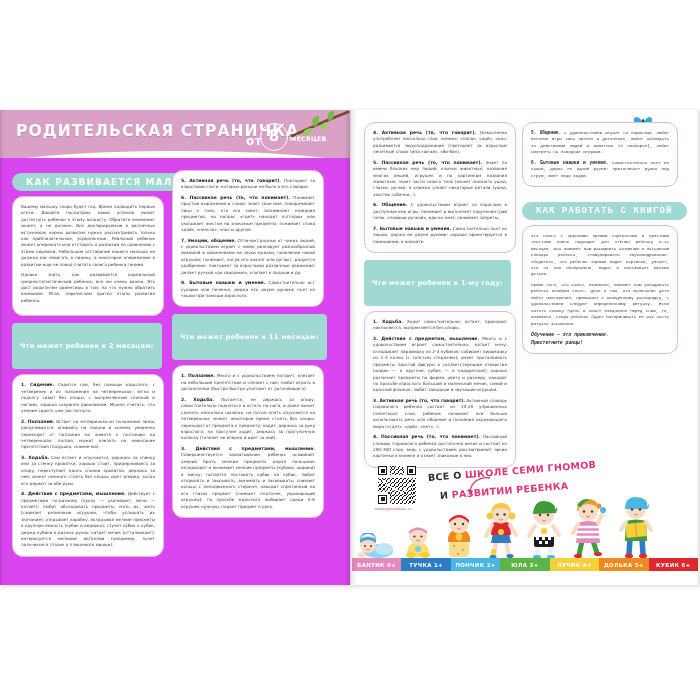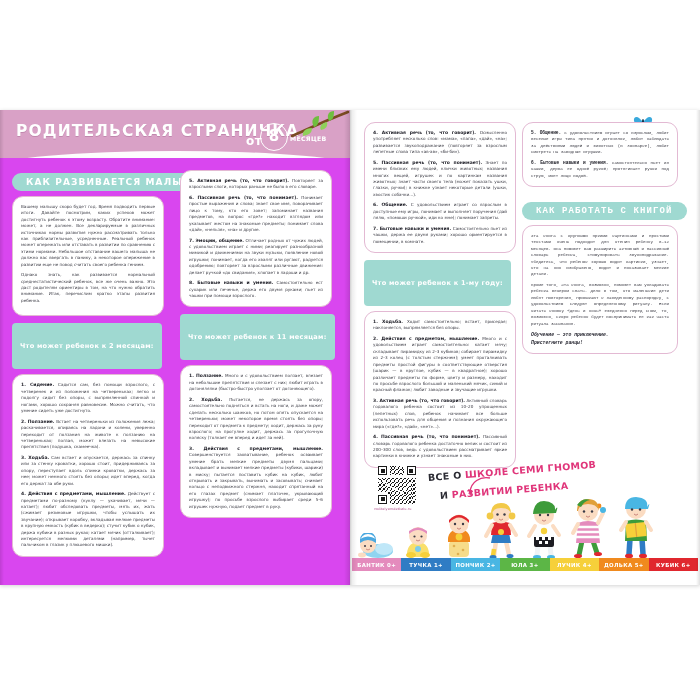--- a/index.html
+++ b/index.html
@@ -61,21 +61,21 @@
   }
   
   .twig{position:absolute;left:288px;top:0px;width:62px;height:30px;}
 
   
   .butterfly{position:absolute;left:282px;top:4px;width:22px;height:18px;}
 
   
   .col{position:absolute;top:0;}
   .cL1{left:12px;top:60px;width:152px;}
-  .cL2{left:180px;top:60px;width:152px;}
+  .cL2{left:172px;top:60px;width:152px;}
   .cR1{left:14px;top:12px;width:152px;}
   .cR2{left:172px;top:12px;width:156px;font-family:Liberation Mono, monospace;}
 
   
   .pill{
     display:inline-block;
     background:#9fd9d1;
     color:#ffffff;
     font-weight:bold;
     padding:3px 10px 3px 9px;

